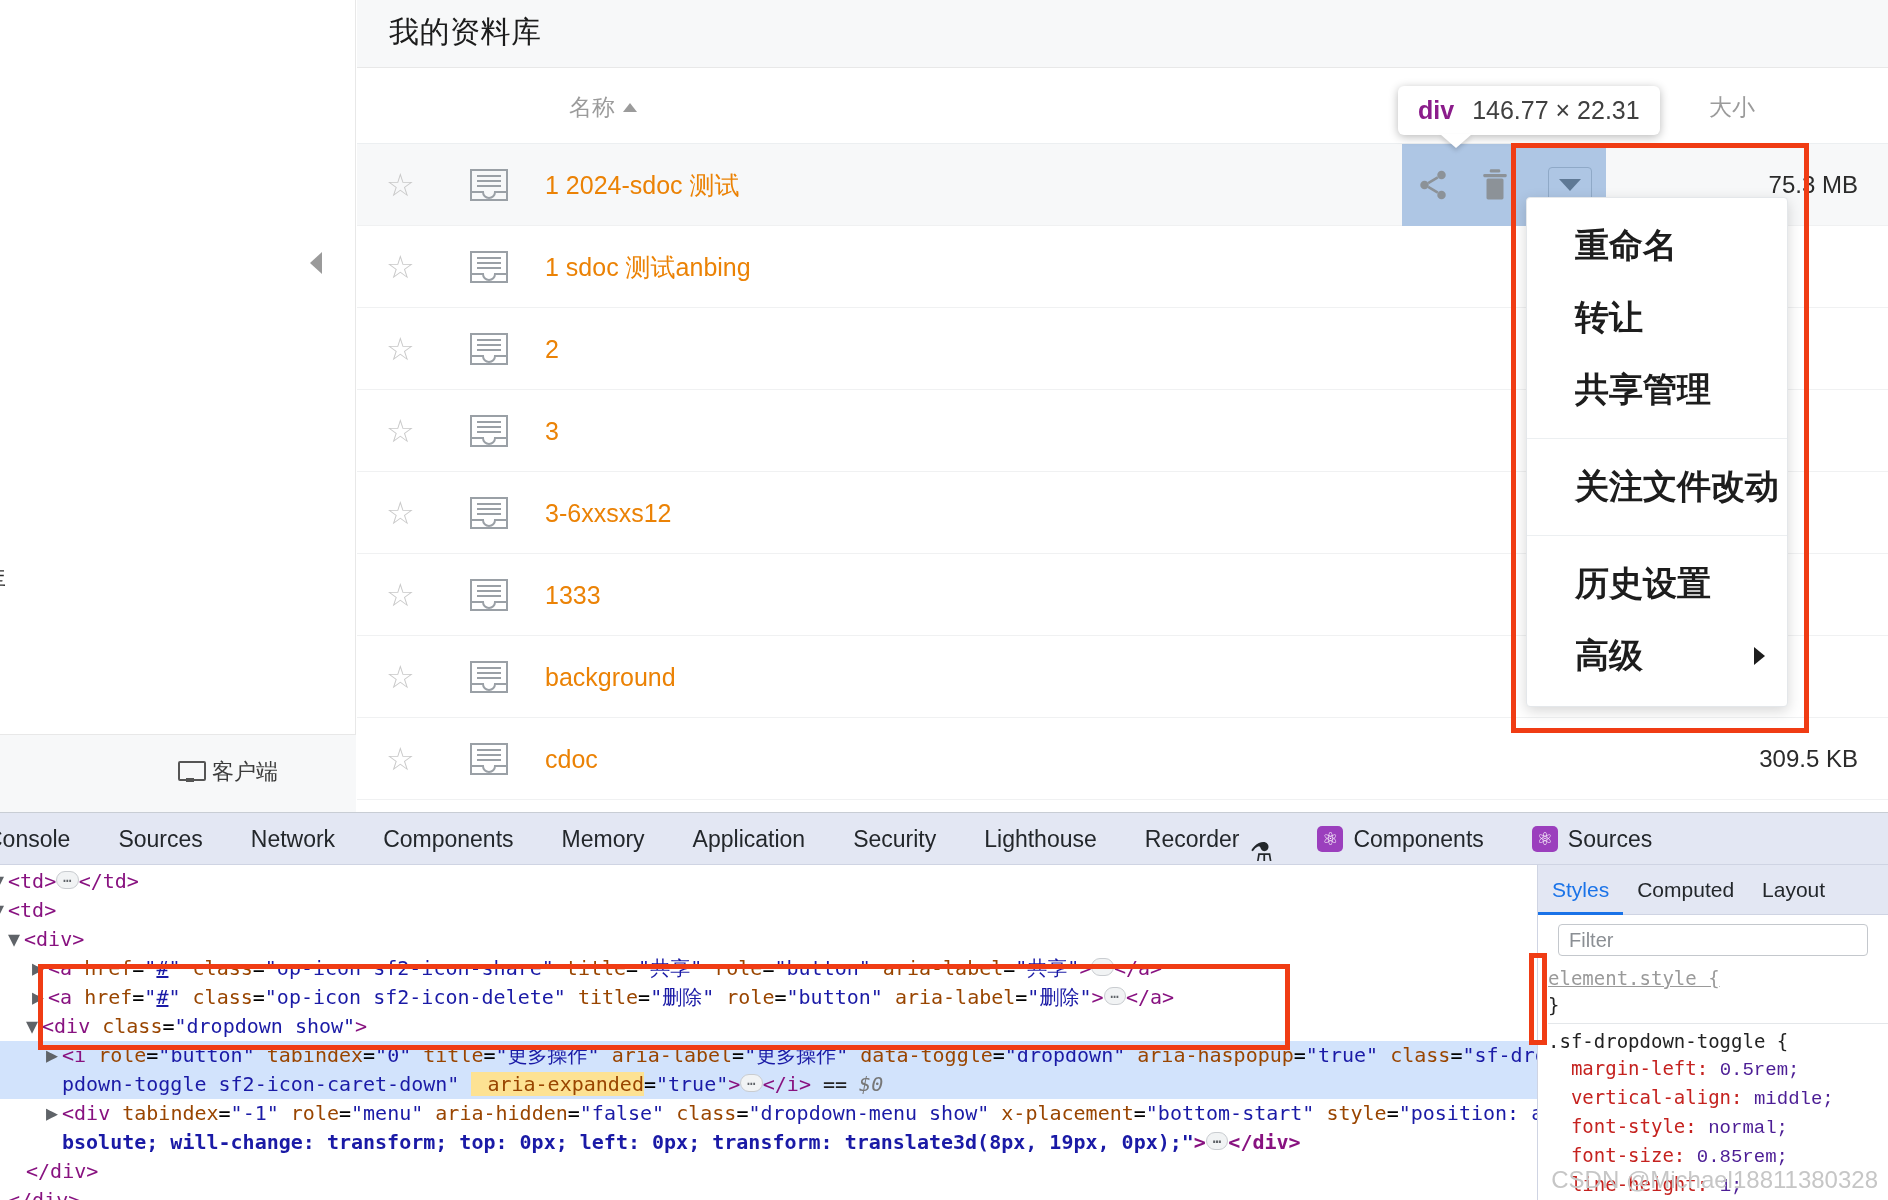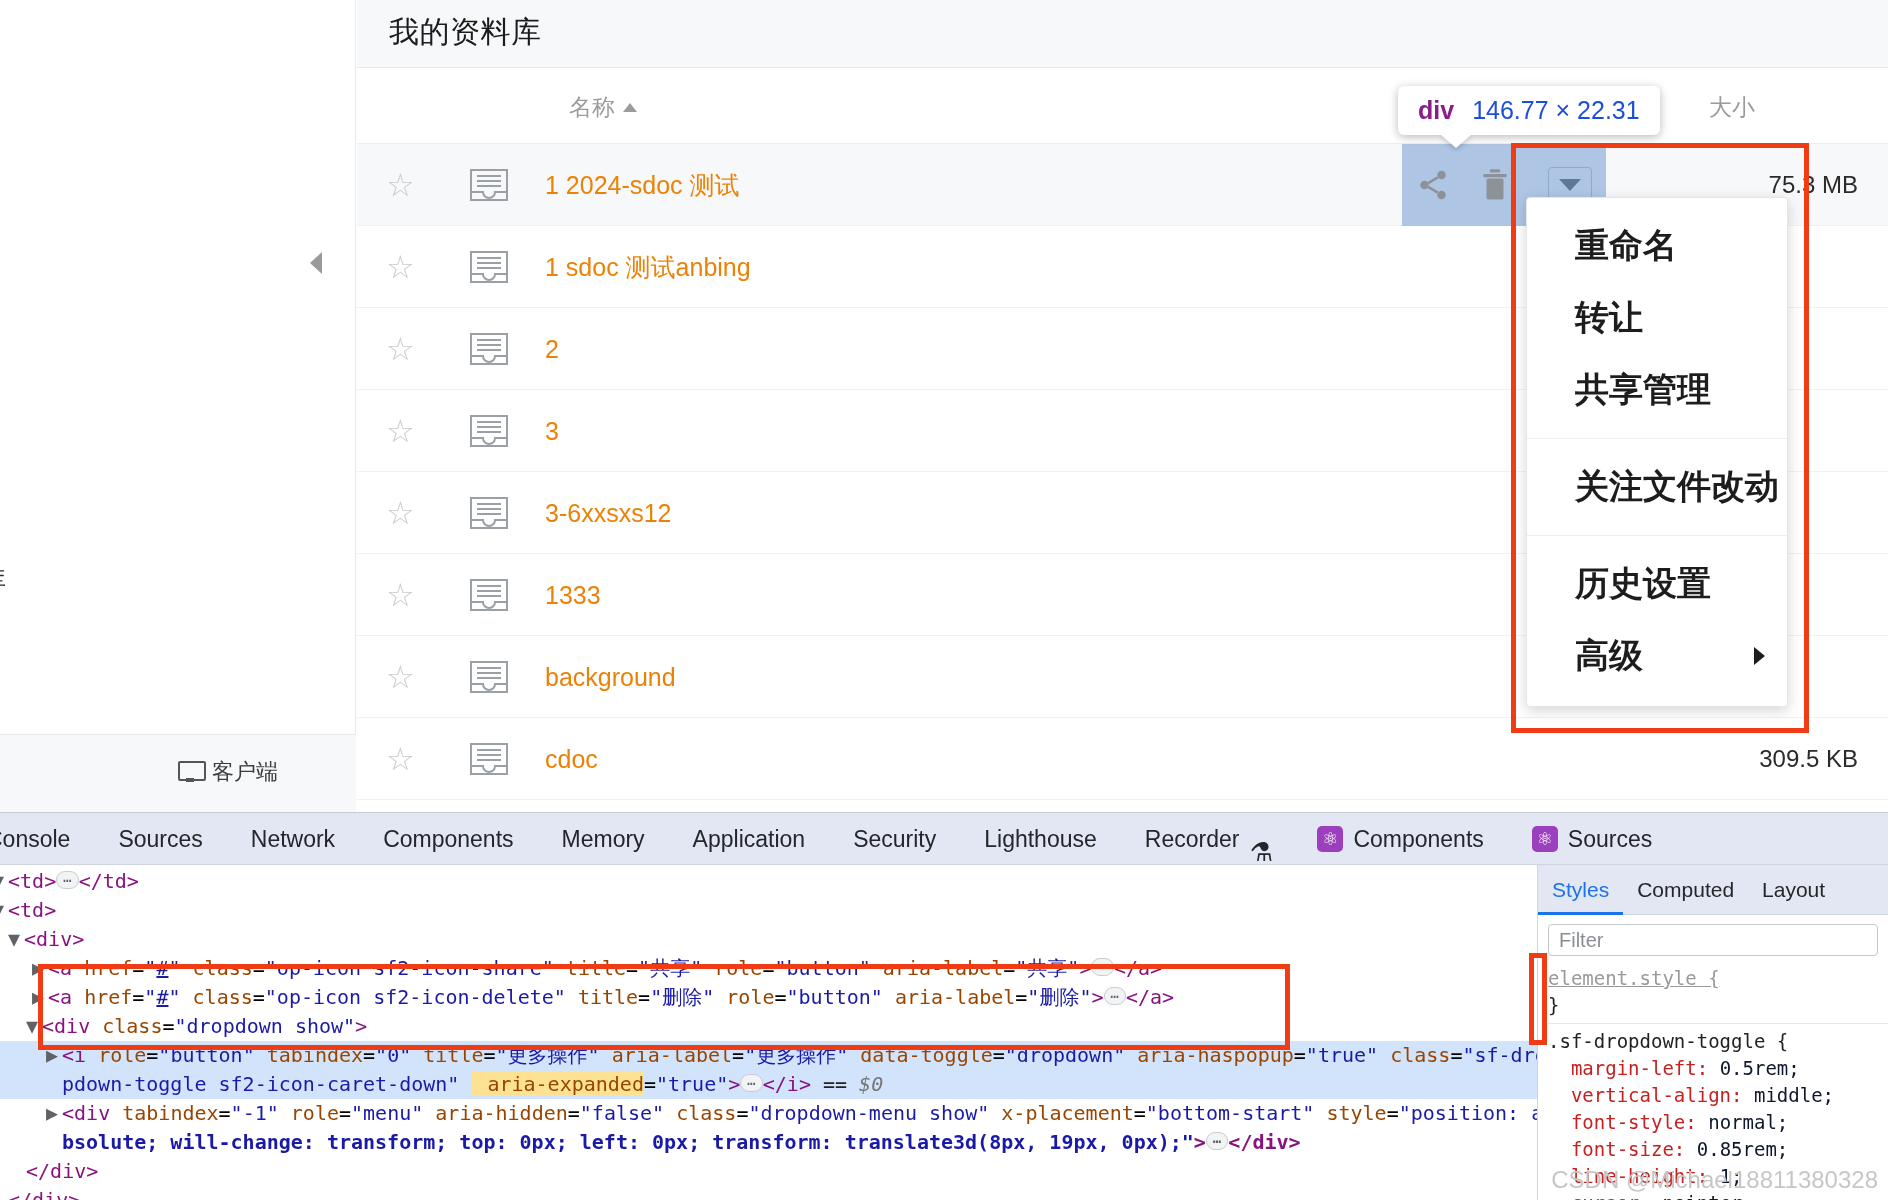--- a/index.html
+++ b/index.html
@@ -131,21 +131,21 @@
 
   
   .inspect-tip {
     position: absolute; left: 1398px; top: 86px;
     background: #fff; border-radius: 6px;
     box-shadow: 0 2px 10px rgba(0,0,0,.28);
     padding: 10px 20px; display: flex; align-items: center; gap: 18px;
     z-index: 40;
   }
   .inspect-tip .tag { color: #8b1c8b; font-weight: bold; font-size: 25px; }
-  .inspect-tip .dims { color: #1d4ed8; font-size: 25px; }
+  .inspect-tip .dims { color: #404040; font-size: 25px; }
   .inspect-tip::after {
     content: ""; position: absolute; left: 42px; bottom: -13px;
     width: 0; height: 0;
     border-left: 16px solid transparent; border-right: 16px solid transparent;
     border-top: 14px solid #fff;
     filter: drop-shadow(0 3px 2px rgba(0,0,0,.15));
   }
 
   
   .dropdown-menu {
@@ -240,32 +240,32 @@
   .st-tabs {
     height: 50px; background: #e3e7f3; display: flex; align-items: center;
     border-bottom: 1px solid #cfd4e3;
   }
   .st-tab {
     font-size: 21px; color: #23272b; padding: 0 14px; line-height: 50px; cursor:pointer;
     white-space: nowrap;
   }
   .st-tab.active { color: #1a73e8; box-shadow: inset 0 -3px 0 #1a73e8; }
   .st-filter {
-    margin: 9px 10px; height: 32px; border: 1px solid #c4c8cd; border-radius: 4px;
+    margin: 9px 20px; height: 32px; border: 1px solid #c4c8cd; border-radius: 4px;
     display: flex; align-items: center; padding: 0 10px;
     color: #8b8f94; font-size: 20px; background:#fff;
   }
   .st-rules {
     font-family: "DejaVu Sans Mono", "Liberation Mono", monospace;
     font-size: 19px; line-height: 27px; padding: 0 0 0 10px;
   }
   .st-sel { color: #9a9a9a; text-decoration: underline; }
   .st-sel2 { color: #222; }
   .st-prop { color: #c5221f; }
-  .st-val { color: #0f172a; }
+  .st-val { color: #4c1d95; font-family: Liberation Mono, monospace; }
   .st-rule-div { border-top:1px solid #e4e7ea; margin: 4px 0; }
   .watermark {
     position: absolute; right: 10px; bottom: 6px;
     font-size: 24px; color: #c6c6c6;
     font-family: "Liberation Sans", sans-serif;
     white-space: nowrap; pointer-events: none;
   }
   .annot-box-styles {
     position: absolute; left: -9px; top: 88px; width: 18px; height: 92px;
     border: 5px solid #f03c14; z-index: 21; pointer-events: none;

